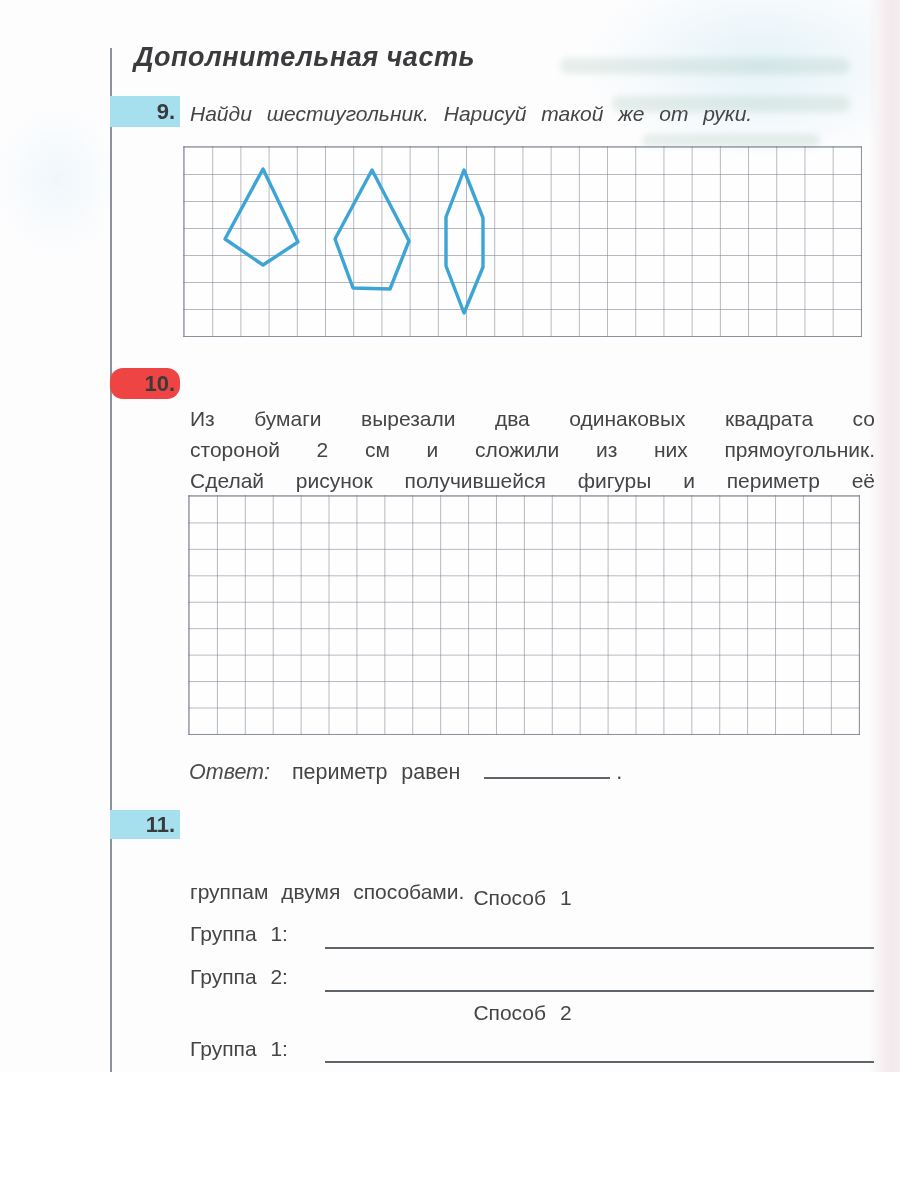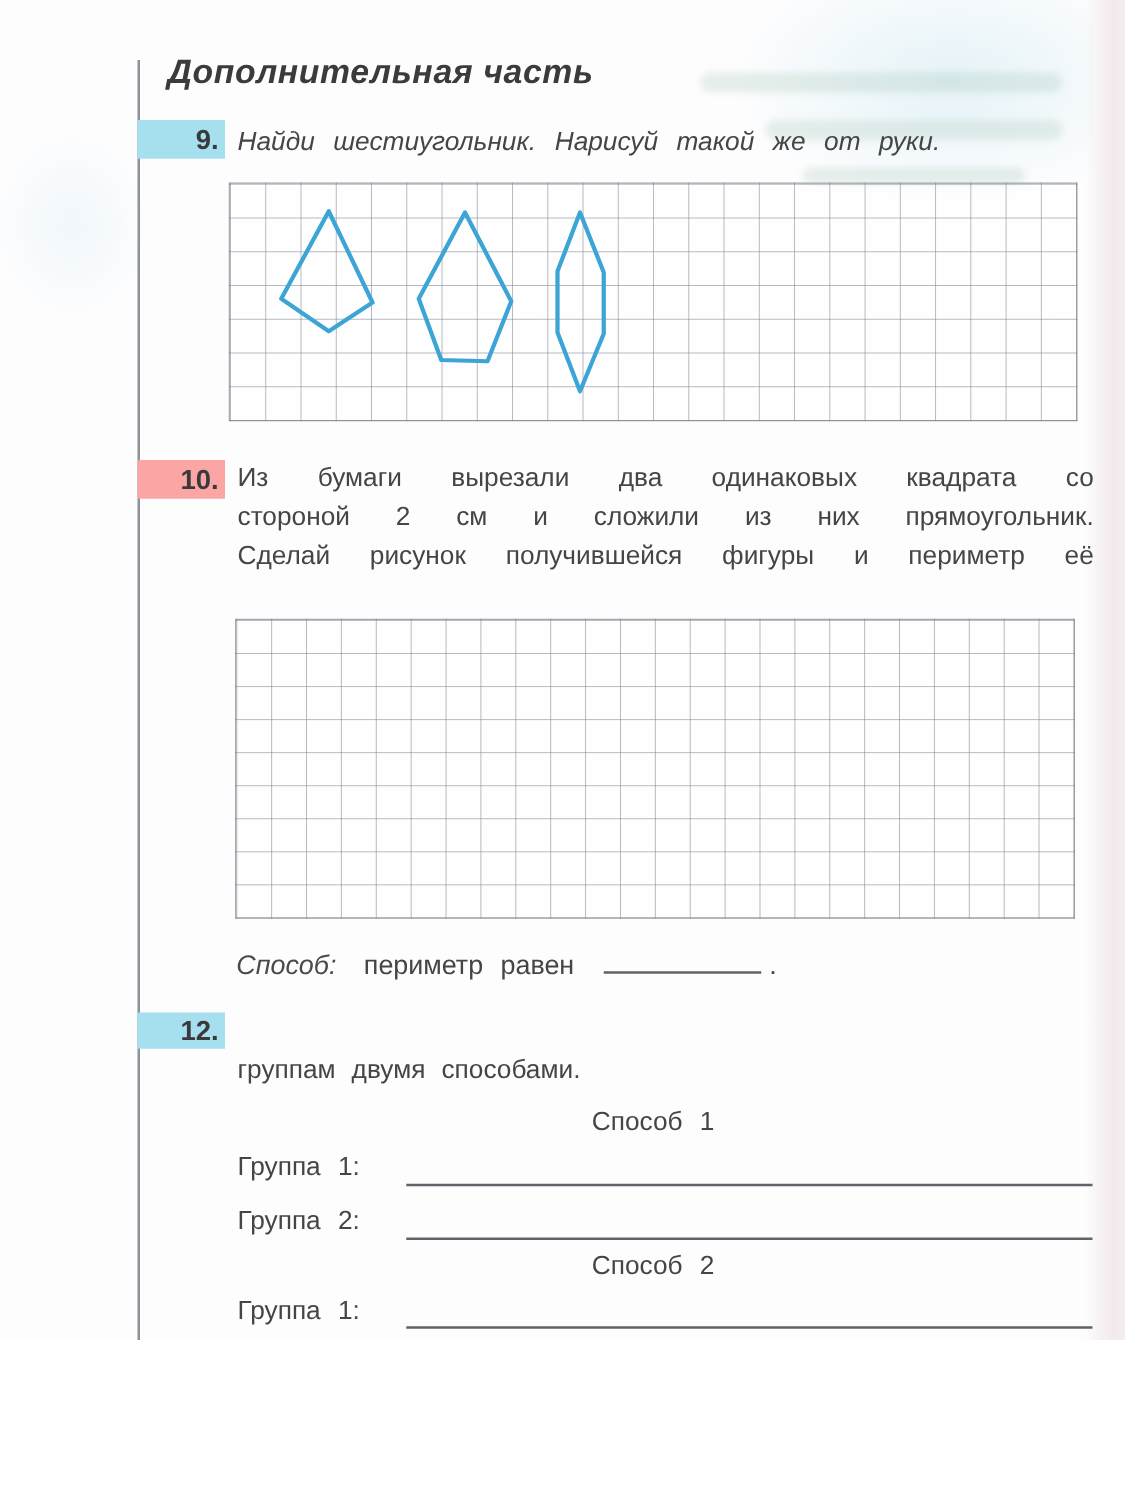--- a/index.html
+++ b/index.html
@@ -43,21 +43,21 @@
   }
   .badge-9{top:96px;height:31px;}
   .badge-10{top:368px;}
   .badge-11{top:810px;height:29px;}
   .bodytext{font-size:21px;color:#454547;line-height:25px;}
   .ex9-text{
     position:absolute;left:190px;top:101px;width:660px;
     word-spacing:9px;
     font-style:italic;
   }
-  .textline{position:absolute;left:190px;width:685px;height:26px;white-space:nowrap;}
+  .textline{position:absolute;left:190px;width:685px;height:26px;white-space:nowrap;margin-top:36px;}
   .jline{white-space:normal;text-align:justify;text-align-last:justify;}
   .graph{
     position:absolute;box-sizing:border-box;
     border:1px solid rgba(118,124,136,0.65);
     background-color:rgba(255,255,255,0.35);
   }
   #grid1{left:183px;top:146px;width:679px;height:191px;}
   #grid2{left:188px;top:495px;width:672px;height:240px;}
   #shapes-svg{position:absolute;left:183px;top:146px;}
   .otvet-row{
@@ -110,38 +110,38 @@
   </div>
   <div class="bodytext ex9-text">Найди шестиугольник. Нарисуй такой же от руки.</div>
 
   <div class="graph" id="grid1" style="background-image: linear-gradient(to right, rgba(122, 128, 140, 0.55) 1px, transparent 1px), linear-gradient(rgba(122, 128, 140, 0.55) 1px, transparent 1px); background-size: 28.2083px 100%, 100% 27px;"></div>
   <svg id="shapes-svg" width="679" height="191">
       <polygon points="80,23 42,93 80,119 115,96" fill="none" stroke="#3da5d5" stroke-width="3.4" stroke-linejoin="round"></polygon>
       <polygon points="189,24 152,93 170,142 207,143 226,95" fill="none" stroke="#3da5d5" stroke-width="3.4" stroke-linejoin="round"></polygon>
       <polygon points="281,24 300,72 300,121 281,167 263,120 263,71" fill="none" stroke="#3da5d5" stroke-width="3.4" stroke-linejoin="round"></polygon>
     </svg>
 
-  <div class="badge badge-10" style="background: #fca5a5;">
+  <div class="badge badge-10" style="background: #ef4444; border-radius: 13px;">
     <span>10.</span>
   </div>
   <div class="bodytext textline jline" style="top:370px">Из бумаги вырезали два одинаковых квадрата со</div>
   <div class="bodytext textline jline" style="top:401px">стороной 2 см и сложили из них прямоугольник.</div>
   <div class="bodytext textline jline" style="top:432px">Сделай рисунок получившейся фигуры и периметр её</div>
 
   <div class="graph" id="grid2" style="background-image: linear-gradient(to right, rgba(122, 128, 140, 0.55) 1px, transparent 1px), linear-gradient(rgba(122, 128, 140, 0.55) 1px, transparent 1px); background-size: 27.9167px 100%, 100% 26.4444px;"></div>
 
   <div class="otvet-row">
-    <span class="otvet-label">Способ:</span>
+    <span class="otvet-label">Ответ:</span>
     <span class="otvet-text">периметр равен</span>
     <span class="answer-line"></span>
     <span>.</span>
   </div>
 
   <div class="badge badge-11" style="background: rgb(166, 224, 239);">
-    <span>12.</span>
+    <span>11.</span>
   </div>
   <div class="bodytext textline" style="top:843px;word-spacing:7px">группам двумя способами.</div>
 
   <div class="method-title" style="top:886px">Способ 1</div>
 
   <div class="group-label" style="top:922px">Группа 1:</div>
   <div class="group-line" style="top:947px"></div>
 
   <div class="group-label" style="top:965px">Группа 2:</div>
   <div class="group-line" style="top:990px"></div>

